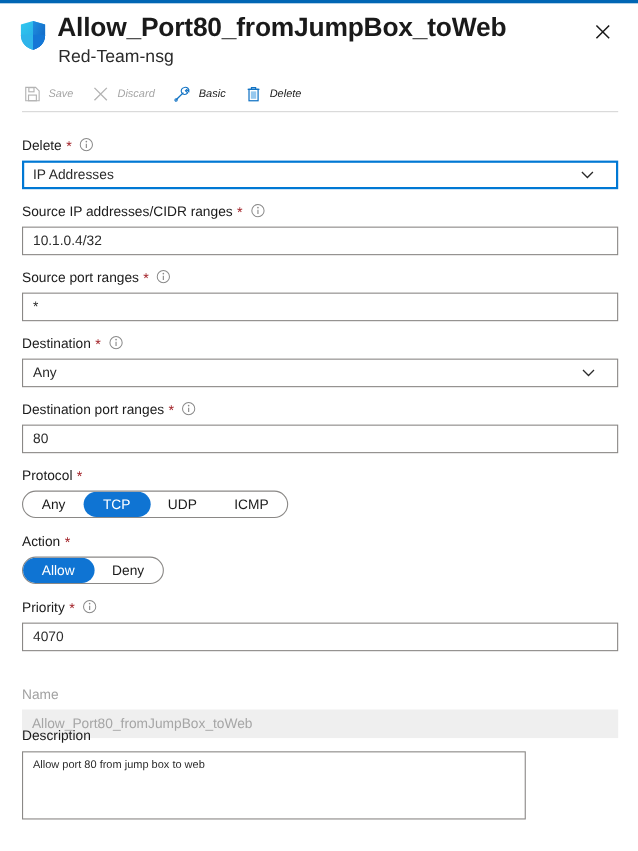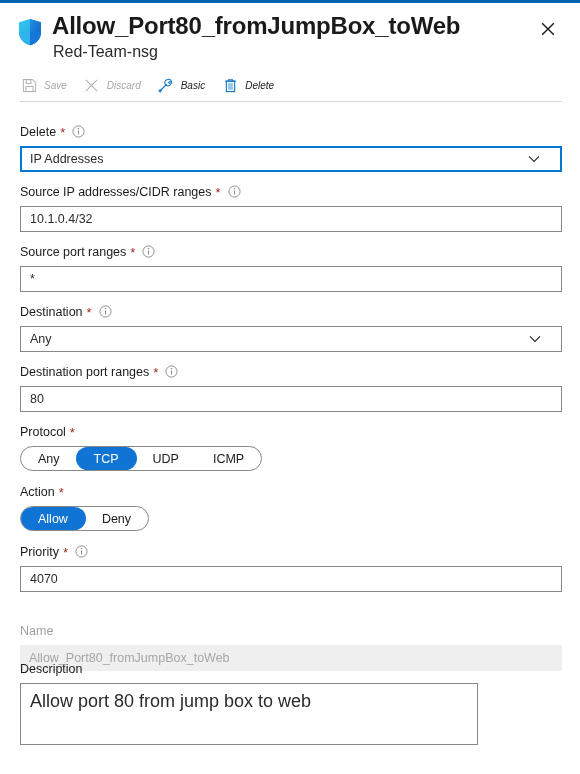--- a/index.html
+++ b/index.html
@@ -215,21 +215,21 @@
     padding: 1px 18px;
   }
 
   .textarea {
     margin-top: 6px;
     width: 458px;
     height: 62px;
     border: 1px solid #8a8886;
     background: #ffffff;
     padding: 5px 9px;
-    font-size: 18px;
+    font-size: 10px;
     color: #2b2b2b;
     font-family: "Liberation Sans", sans-serif;
     line-height: 1.35;
     resize: none;
     overflow: hidden;
   }
 </style>
 </head>
 <body>
 

